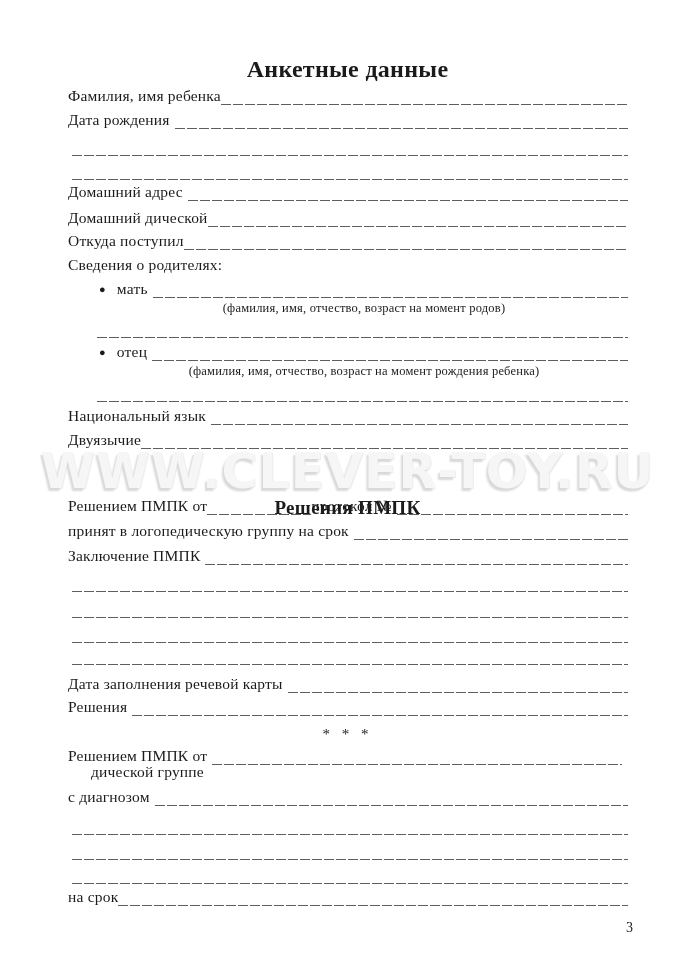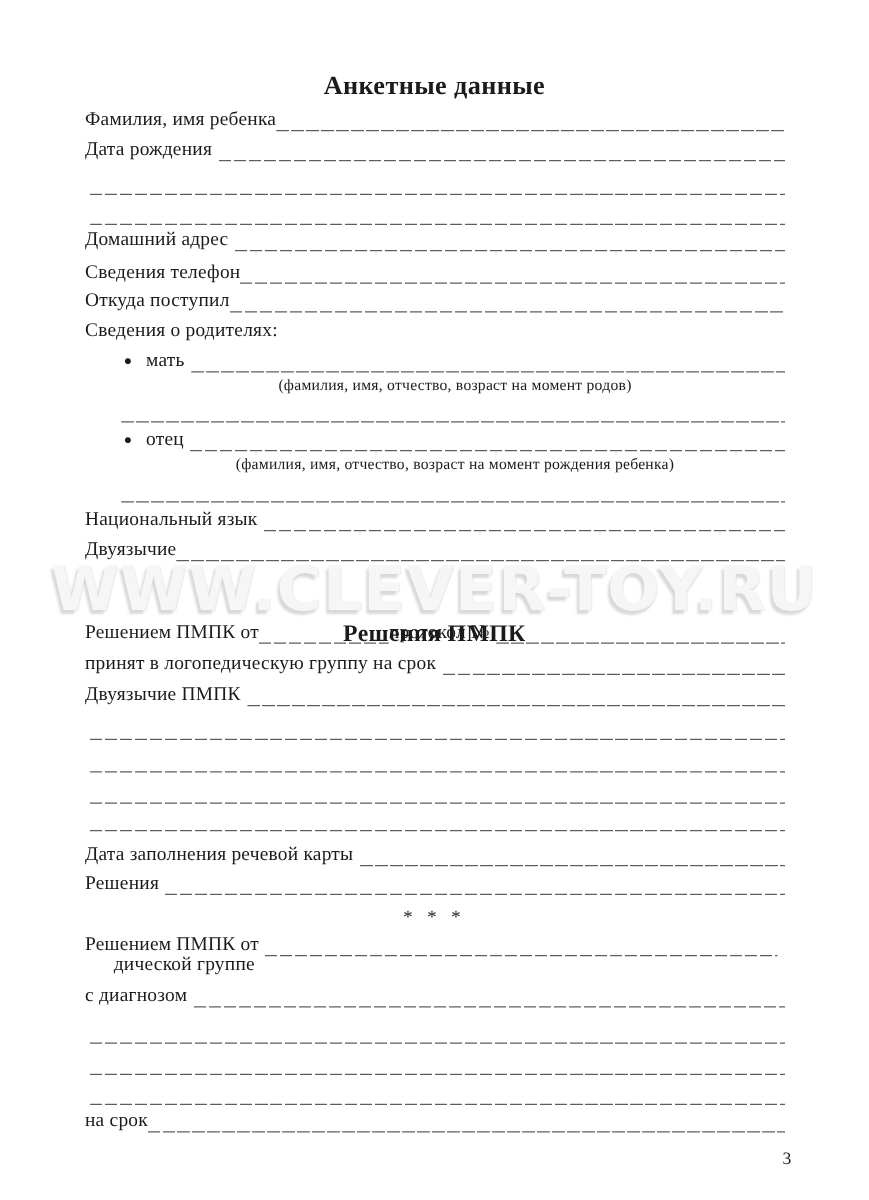--- a/index.html
+++ b/index.html
@@ -39,21 +39,21 @@
   .bullet {
     flex:0 0 auto;
     font-size:11px;
     line-height:17px;
     margin-right:11px;
   }
   .title {
     position:absolute; left:0; width:100%;
     text-align:center;
     font-weight:bold;
-    font-size:21px;
+    font-size:24px;
     letter-spacing:0.3px;
   }
   .note-row {
     position:absolute; left:100px; right:67px;
     text-align:center;
     font-size:12.5px;
     letter-spacing:0.2px;
     white-space:nowrap;
   }
   .divider-row {
@@ -109,21 +109,21 @@
   <div class="row blank-row" style="top:162px;">
     <span class="fill"></span>
   </div>
 
   <div class="row" style="top:183px;">
     <span class="label gap">Домашний адрес</span>
     <span class="fill"></span>
   </div>
 
   <div class="row" style="top:209px;">
-    <span class="label">Сведения телефон</span>
+    <span class="label">Домашний дической</span>
     <span class="fill"></span>
   </div>
 
   <div class="row" style="top:232px;">
     <span class="label">Откуда поступил</span>
     <span class="fill"></span>
   </div>
 
   <div class="row" style="top:256px;">
     <span class="label">Сведения о родителях:</span>
@@ -171,21 +171,21 @@
     <span class="label gap">протокол №</span>
     <span class="fill"></span>
   </div>
 
   <div class="row" style="top:522px;">
     <span class="label gap">принят в логопедическую группу на срок</span>
     <span class="fill"></span>
   </div>
 
   <div class="row" style="top:547px;">
-    <span class="label gap">Двуязычие ПМПК</span>
+    <span class="label gap">Заключение ПМПК</span>
     <span class="fill"></span>
   </div>
 
   <div class="row blank-row" style="top:574px;">
     <span class="fill"></span>
   </div>
   <div class="row blank-row" style="top:600px;">
     <span class="fill"></span>
   </div>
   <div class="row blank-row" style="top:625px;">

